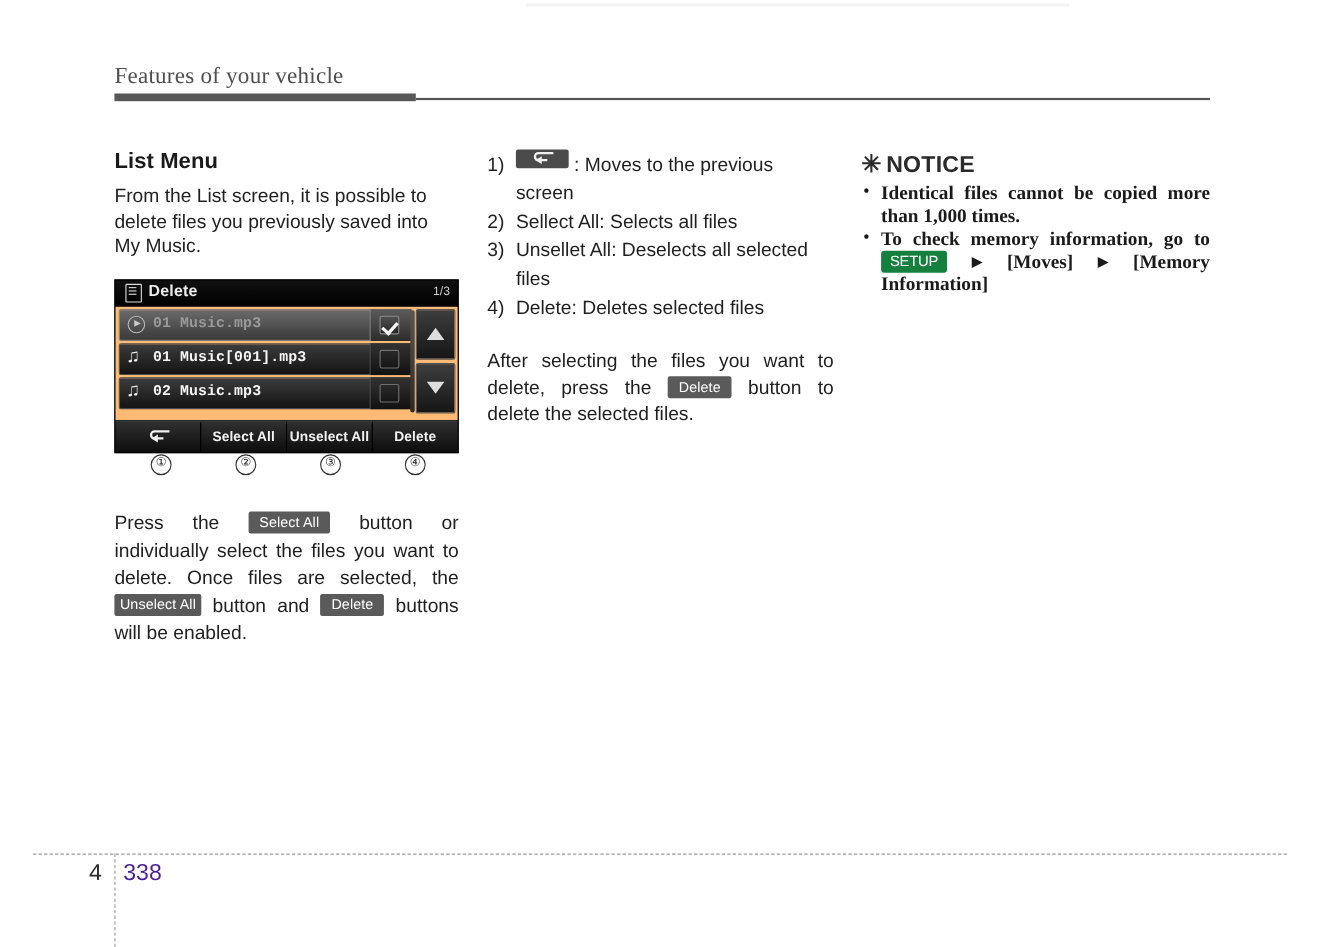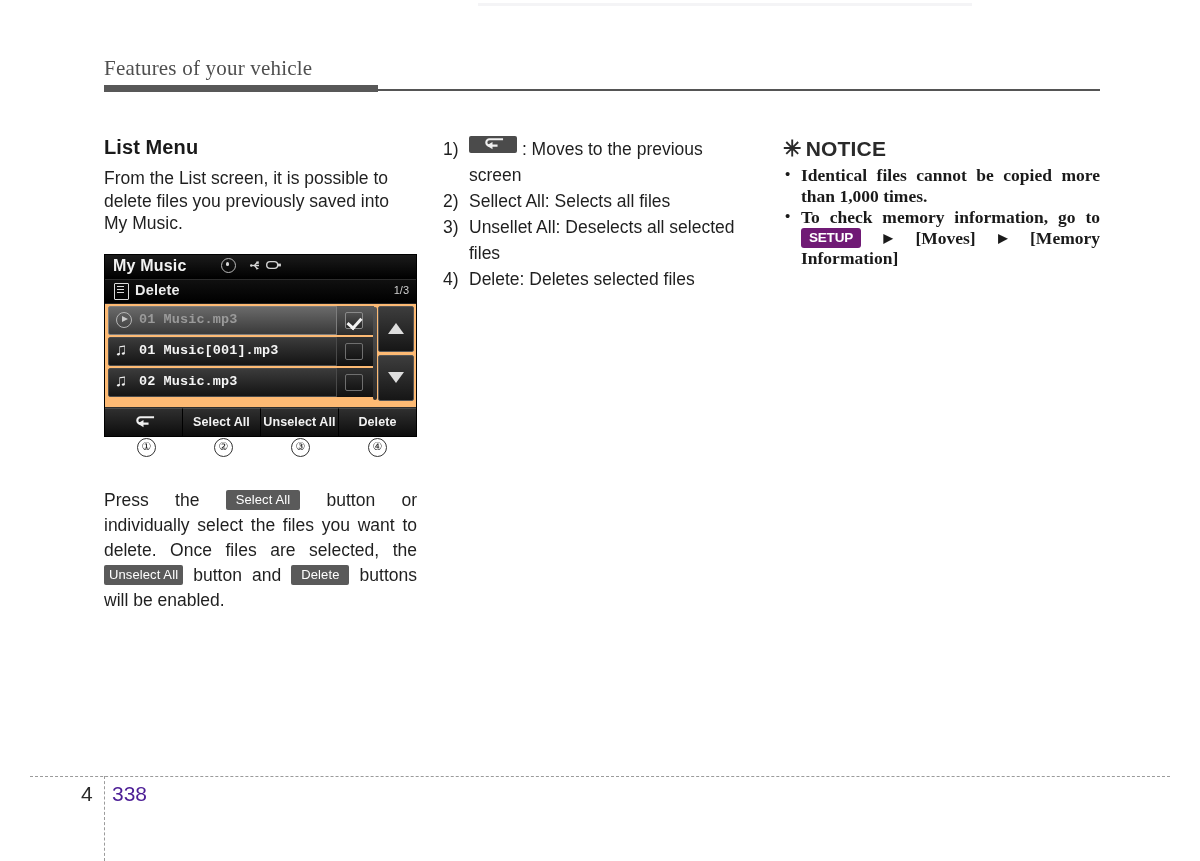--- a/index.html
+++ b/index.html
@@ -365,23 +365,23 @@
     font-family: "Liberation Sans", sans-serif;
     letter-spacing: .1px;
   }
   .chip.tight { padding: 1px 5px 2px 5px; }
   .chip.back {
     padding: 2px 13px 2px 13px;
     background: #4b4b4b;
   }
   .chip.back svg { display: block; }
   .chip.setup {
-    background: #701a75;
+    background: #15803d;
     border-radius: 3px;
-    font-weight: bold;
+    font-weight: normal;
     font-size: 13.5px;
     padding: 1px 8px 2px 8px;
     letter-spacing: -.2px;
   }
 
   
   ol.numlist {
     margin: 0;
     padding: 0;
     list-style: none;
@@ -490,40 +490,20 @@
 </div>
 
 <div class="col col-left">
 
   <h2 class="section-title">List Menu</h2>
 
   <p class="body">From the List screen, it is possible to delete files you previously saved into My Music.</p>
 
   <div class="device">
 
-    <div class="dev-titlebar">
-      <div class="dev-title">My Music</div>
-      <div class="dev-statusicons">
-        <div class="ico-disc"></div>
-        <div class="ico-usb">
-          <svg width="13" height="11" viewBox="0 0 13 11" aria-hidden="true">
-            <path d="M1 5.5 h8" stroke="#d5d5d5" stroke-width="1.4" fill="none"></path>
-            <path d="M4.5 5.5 L7 2.5" stroke="#d5d5d5" stroke-width="1.3" fill="none"></path>
-            <path d="M4.5 5.5 L7 8.5" stroke="#d5d5d5" stroke-width="1.3" fill="none"></path>
-            <circle cx="1.2" cy="5.5" r="1.2" fill="#d5d5d5"></circle>
-            <rect x="6.4" y="1.4" width="2.4" height="2.4" fill="#d5d5d5"></rect>
-            <polygon points="6.4,7.3 9,8.5 6.4,9.7" fill="#d5d5d5"></polygon>
-          </svg>
-          <svg width="16" height="10" viewBox="0 0 16 10" aria-hidden="true">
-            <rect x="0.7" y="1.6" width="11" height="6.8" rx="3.4" fill="none" stroke="#d5d5d5" stroke-width="1.4"></rect>
-            <rect x="11.7" y="3.6" width="3.2" height="2.8" fill="#d5d5d5"></rect>
-          </svg>
-        </div>
-      </div>
-    </div>
 
     <div class="dev-subbar">
       <div class="ico-listmenu">
           <i></i>
           <i></i>
           <i></i>
         </div>
       <div class="dev-subtitle">Delete</div>
       <div class="dev-pageind">1/3</div>
     </div>
@@ -623,20 +603,25 @@
     <li>
       <span class="num">3)</span>
       <span>Unsellet All: Deselects all selected files</span>
     </li>
     <li>
       <span class="num">4)</span>
       <span>Delete: Deletes selected files</span>
     </li>
   </ol>
 
+  <p class="mid-para">
+    <span>After selecting the files you want to delete, press the</span>
+    <span class="chip">Delete</span>
+    <span>button to delete the selected files.</span>
+  </p>
 </div>
 
 <div class="col col-right">
   <div class="notice-head">
     <span class="ast">✳</span><span>NOTICE</span>
   </div>
   <ul class="notice-list">
     <li>Identical files cannot be copied more than 1,000 times.</li>
     <li>
       <span>To check memory information, go to</span>

